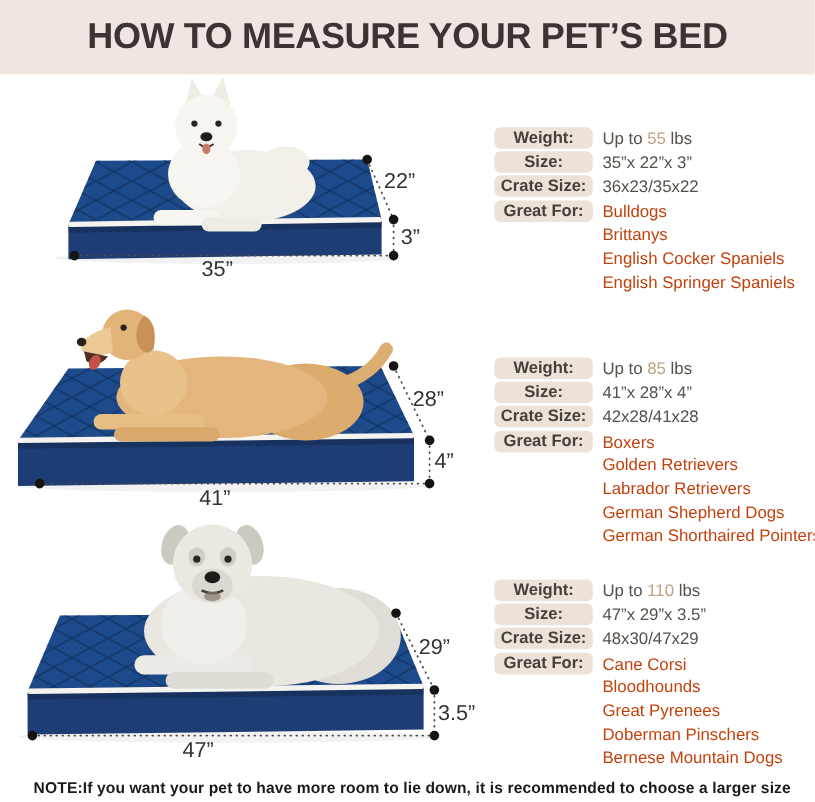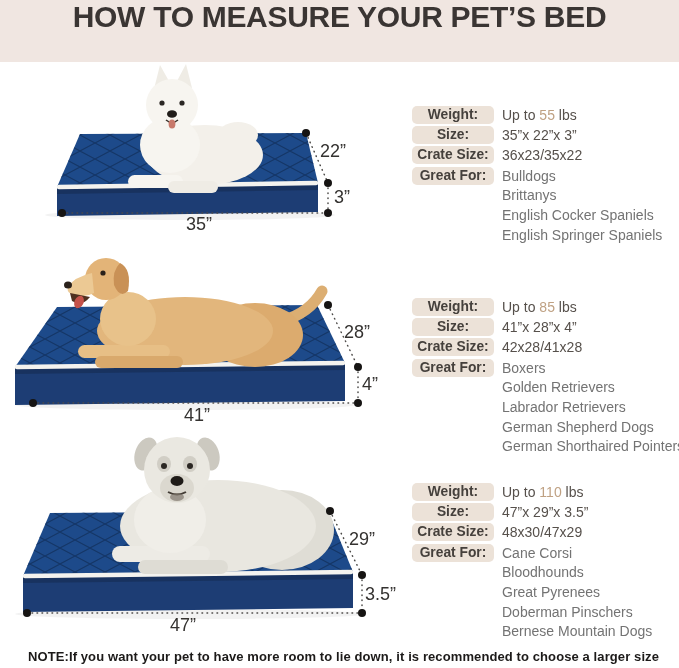--- a/index.html
+++ b/index.html
@@ -1,47 +1,47 @@
 <!DOCTYPE html>
 <html style="--band: #f0e6e1; --pill: #ece2d8; --bed-top: #1d4a8a; --bed-front: #1d3d74; --accent-number: #bfa183;"><head>
 <meta charset="utf-8">
 <style>
   html,body{margin:0;padding:0;background:#ffffff;}
   .canvas{position:relative;width:679px;height:668px;background:#fff;overflow:hidden;
           font-family:"Liberation Sans",sans-serif;}
 
   
   .title-band{position:absolute;left:0;top:0;width:679px;height:62px;
-              background:var(--band,#f0e6e1);display:flex;justify-content:center;}
+              background:var(--band,#f0e6e1);display:flex;align-items:center;justify-content:center;}
   .title-band h1{margin:0;font-size:30px;font-weight:bold;color:#3a3533;letter-spacing:-0.3px;}
 
   
   .scene{position:absolute;}
   .scene svg{position:absolute;left:0;top:0;overflow:visible;}
   .bed-top{fill:var(--bed-top,#1d4a8a);}
   .bed-front{fill:var(--bed-front,#1d3d74);}
   .bed-shadowband{fill:#14294e;opacity:.55;}
   .piping{stroke:#f4f3ef;stroke-width:4.5;fill:none;stroke-linecap:round;}
   .dimline{stroke:#4c4a48;stroke-width:1.5;stroke-dasharray:0.6 4.4;stroke-linecap:round;fill:none;}
   .dimdot{fill:#161413;}
   .groundshadow{fill:#000;opacity:.05;}
 
   .dim{position:absolute;font-size:18px;color:#343230;white-space:nowrap;text-align:center;}
-  .dim.center{width:44px;text-align:right;}
+  .dim.center{width:44px;text-align:left;}
 
   
   .specs{position:absolute;width:270px;}
   .spec-row{display:flex;align-items:flex-start;margin-bottom:1.7px;}
   .pill{flex:0 0 82px;width:82px;height:18px;line-height:18px;border-radius:5px;
         background:var(--pill,#ece2d8);text-align:center;font-weight:bold;
         font-size:13.8px;color:#45403c;}
   .val{margin-left:8px;font-size:14px;color:#56504b;line-height:18.5px;white-space:nowrap;}
   .num{color:var(--accent-number,#bfa183);}
   .breeds{margin-left:8px;}
-  .breed{font-size:14px;color:#737373;line-height:19.7px;white-space:nowrap;}
+  .breed{font-size:14px;color:#c2410c;line-height:19.7px;white-space:nowrap;}
 
   .note{position:absolute;left:28px;top:649px;width:645px;font-size:13px;font-weight:bold;
         color:#1c1a19;letter-spacing:0.1px;}
 </style>
 </head>
 <body>
 
 <div class="canvas">
 
   <header class="title-band">

